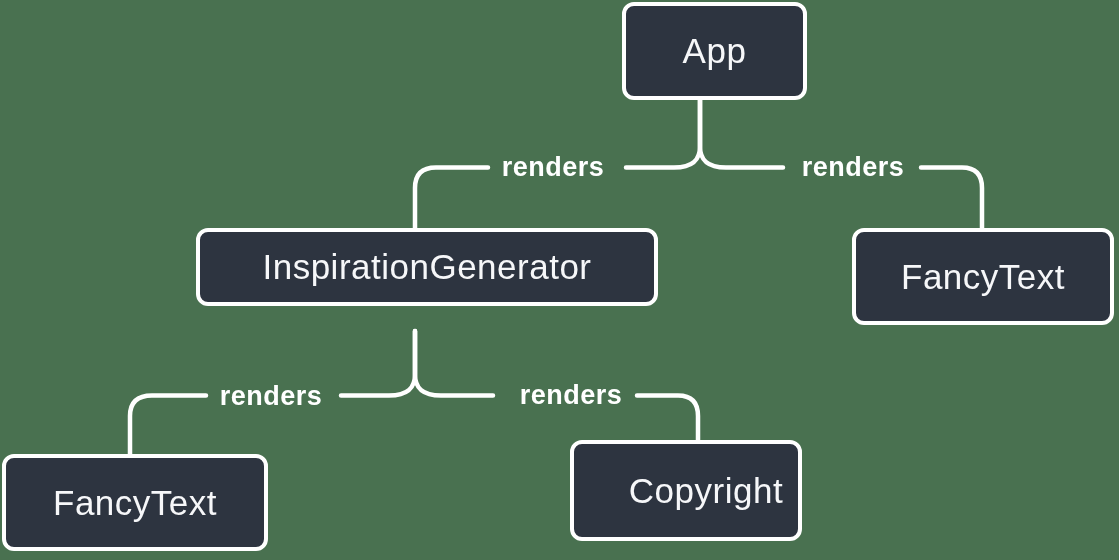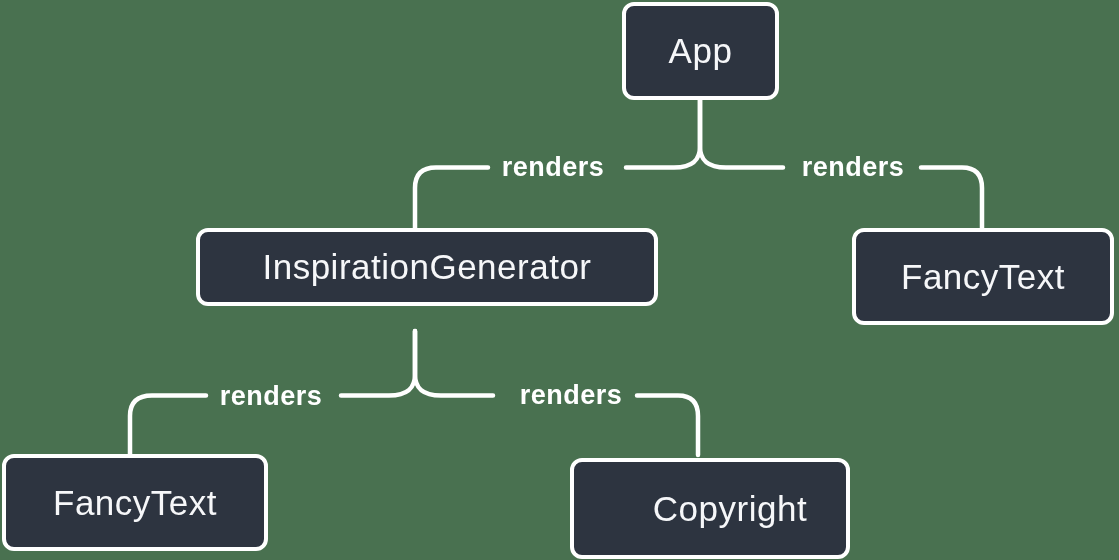--- a/index.html
+++ b/index.html
@@ -44,25 +44,25 @@
   .edge-label {
     position: absolute;
     transform: translate(-50%, -50%);
     color: var(--color-edge_label_text, #ffffff);
     font-size: 27px;
     font-weight: 700;
     letter-spacing: 0.5px;
     white-space: nowrap;
   }
   
-  #node-app                   { left: 622px; top: 2px;   width: 157px; height: 98px; }
+  #node-app                   { left: 622px; top: 2px;   width: 185px; height: 98px; }
   #node-inspiration-generator { left: 196px; top: 228px; width: 462px; height: 78px; }
   #node-fancy-text-right      { left: 852px; top: 228px; width: 262px; height: 97px; }
   #node-fancy-text-left       { left: 2px;   top: 454px; width: 266px; height: 97px; }
-  #node-copyright             { left: 570px; top: 458px; width: 280px; height: 101px; padding-left: 40px; }
+  #node-copyright             { left: 570px; top: 440px; width: 232px; height: 101px; padding-left: 40px; }
   
   #edge-label-0 { left: 553px; top: 167px; }
   #edge-label-1 { left: 853px; top: 167px; }
   #edge-label-2 { left: 271px; top: 396px; }
   #edge-label-3 { left: 571px; top: 395px; }
 </style>
 </head>
 <body>
 
 <div id="stage">

